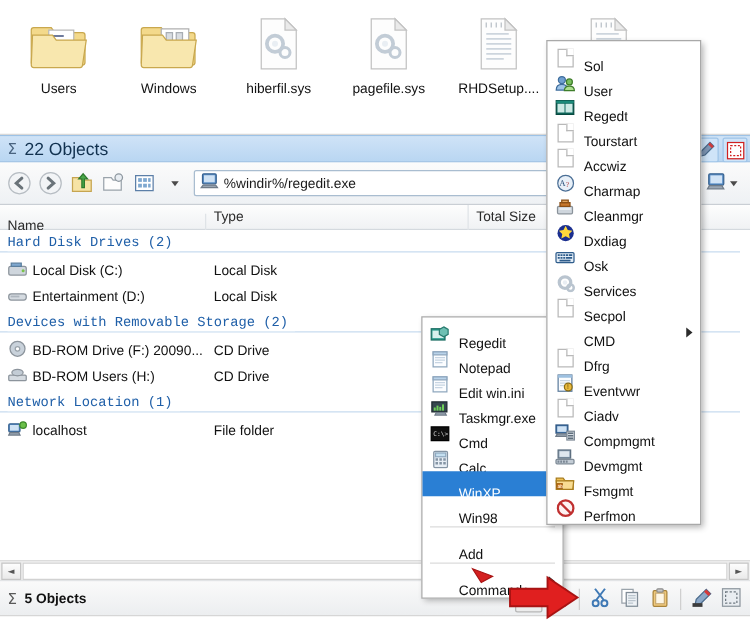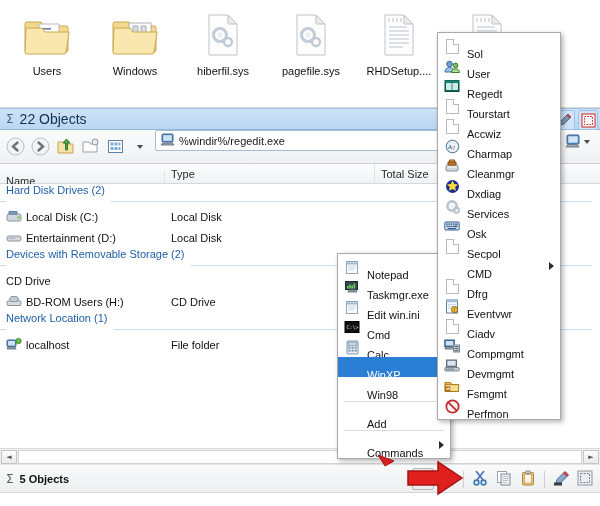--- a/index.html
+++ b/index.html
@@ -54,21 +54,21 @@
   }
   .mini-btn.sel {
     background: #cfe4f8; border: 1px solid #9ec4e8; border-radius: 2px;
   }
 
   
   .navbar {
     position: absolute; left: 0; top: 130px; width: 600px; height: 34px;
     background: linear-gradient(#fbfbfb, #eef1f4);
     border-bottom: 1px solid #c9ced4;
-    display: flex; 
+    display: flex; align-items: center;
   }
   .nav-group { display: flex; align-items: center; gap: 3px; padding-left: 4px; }
   .nav-btn { width: 22px; height: 22px; display: flex; align-items: center; justify-content: center; }
   .caret {
     width: 0; height: 0; border-left: 3px solid transparent; border-right: 3px solid transparent;
     border-top: 4px solid #4a4a4a;
   }
   .addr-box {
     flex: 1; height: 21px; margin: 0 4px; background: #fff;
     border: 1px solid #a9bdd0; border-radius: 2px;
@@ -97,22 +97,22 @@
   .col.c-type { width: 210px; }
   .col.c-size { width: 110px; }
   .col.c-free { width: 115px; border-right: none; }
 
   
   .list-body {
     position: absolute; left: 0; top: 184px; width: 600px; height: 264px;
     background: #fff; overflow: hidden;
   }
   .group-head {
-    height: 22px; display: flex; padding-left: 6px;
-    font-size: 11px; color: #1f5fa8; position: relative;
+    height: 22px; display: flex; align-items: center; padding-left: 6px;
+    font-size: 11px; color: #1f5fa8; position: relative; font-family: Liberation Mono, monospace;
   }
   .group-head .rule {
     position: absolute; left: 0; right: 8px; bottom: 4px; height: 0;
     border-bottom: 1px solid #c7dcef; margin-left: 0;
   }
   .group-head .lbl { background: #fff; padding-right: 6px; z-index: 2; position: relative; }
   .row { height: 21px; display: flex; align-items: center; }
   .row .nm {
     width: 165px; display: flex; align-items: center; gap: 4px;
     padding-left: 6px; font-size: 11px; color: #111;
@@ -445,20 +445,29 @@
         <span>Entertainment (D:)</span>
       </div>
       <div class="ty">Local Disk</div>
     </div>
 
     <div class="group-head">
       <span class="rule"></span>
       <span class="lbl">Devices with Removable Storage (2)</span>
     </div>
     <div class="row">
+      <div class="nm">
+        <span>
+          <svg width="16" height="14" viewBox="0 0 16 14">
+              <circle cx="8" cy="7" r="6" fill="#c9d2db" stroke="#8c949c"></circle>
+              <circle cx="8" cy="7" r="1.8" fill="#fff" stroke="#9aa3ab"></circle>
+            </svg>
+        </span>
+        <span>BD-ROM Drive (F:) 20090...</span>
+      </div>
       <div class="ty">CD Drive</div>
     </div>
     <div class="row">
       <div class="nm">
         <span>
           <svg width="16" height="14" viewBox="0 0 16 14">
               <rect x="1" y="7" width="14" height="4.5" rx="1" fill="#d5dbe1" stroke="#8c949c"></rect>
               <ellipse cx="8" cy="5" rx="4.5" ry="2.6" fill="#c3ccd5" stroke="#8c949c"></ellipse>
             </svg>
         </span>
@@ -564,60 +573,70 @@
         </span>
       </div>
     </div>
   </div>
 
   <div class="bottom-edge"></div>
 
   <div class="menu menu-left">
     <div class="mi">
       <span class="mi-ico">
+        <svg width="16" height="15" viewBox="0 0 16 15">
+            <rect x="1" y="3" width="11" height="9" fill="#2e9e8f" stroke="#1d6f64"></rect>
+            <rect x="2" y="4.5" width="9" height="6" fill="#d7f0ec"></rect>
+            <path d="M11 1.5l3.5 2v4l-3.5 2-3.5-2v-4z" fill="#6ec0b3" stroke="#2a7c70"></path>
+          </svg>
+      </span>
+      <span class="mi-lbl">Regedit</span>
+    </div>
+    <div class="mi">
+      <span class="mi-ico">
         <svg width="14" height="15" viewBox="0 0 14 15">
             <rect x="1.5" y="1.5" width="11" height="12" fill="#fbfdff" stroke="#8fa7be"></rect>
             <rect x="1.5" y="1.5" width="11" height="2.4" fill="#b9d3ea" stroke="#8fa7be"></rect>
             <g stroke="#c6d4e2">
               <line x1="3" y1="6" x2="11" y2="6"></line>
               <line x1="3" y1="8" x2="11" y2="8"></line>
               <line x1="3" y1="10" x2="9" y2="10"></line>
             </g>
           </svg>
       </span>
       <span class="mi-lbl">Notepad</span>
     </div>
     <div class="mi">
       <span class="mi-ico">
+        <svg width="14" height="15" viewBox="0 0 14 15">
+            <rect x="1.5" y="1.5" width="11" height="12" fill="#fbfdff" stroke="#8fa7be"></rect>
+            <rect x="1.5" y="1.5" width="11" height="2.4" fill="#b9d3ea" stroke="#8fa7be"></rect>
+            <g stroke="#c6d4e2">
+              <line x1="3" y1="6" x2="11" y2="6"></line>
+              <line x1="3" y1="8" x2="11" y2="8"></line>
+              <line x1="3" y1="10" x2="9" y2="10"></line>
+            </g>
+          </svg>
+      </span>
+      <span class="mi-lbl">Edit win.ini</span>
+    </div>
+    <div class="mi">
+      <span class="mi-ico">
         <svg width="16" height="14" viewBox="0 0 16 14">
             <rect x="1.5" y="1.5" width="12" height="8" fill="#36474f" stroke="#1f2a30"></rect>
             <g fill="#6ecf5a">
               <rect x="3" y="6" width="1.6" height="2.5"></rect>
               <rect x="5.2" y="4.5" width="1.6" height="4"></rect>
               <rect x="7.4" y="5.5" width="1.6" height="3"></rect>
               <rect x="9.6" y="3.5" width="1.6" height="5"></rect>
             </g>
             <path d="M4 12h9l-1-2h-7z" fill="#9aa6b3" stroke="#6f7b88"></path>
           </svg>
       </span>
       <span class="mi-lbl">Taskmgr.exe</span>
-    </div>
-    <div class="mi">
-      <span class="mi-ico">
-        <svg width="14" height="15" viewBox="0 0 14 15">
-            <rect x="1.5" y="1.5" width="11" height="12" fill="#fbfdff" stroke="#8fa7be"></rect>
-            <rect x="1.5" y="1.5" width="11" height="2.4" fill="#b9d3ea" stroke="#8fa7be"></rect>
-            <g stroke="#c6d4e2">
-              <line x1="3" y1="6" x2="11" y2="6"></line>
-              <line x1="3" y1="8" x2="11" y2="8"></line>
-              <line x1="3" y1="10" x2="9" y2="10"></line>
-            </g>
-          </svg>
-      </span>
-      <span class="mi-lbl">Edit win.ini</span>
     </div>
     <div class="mi">
       <span class="mi-ico">
         <svg width="16" height="14" viewBox="0 0 16 14">
             <rect x="1" y="1.5" width="14" height="11" fill="#101010" stroke="#000"></rect>
             <text x="2.5" y="8.5" fill="#d8d8d8" font-size="5" font-family="DejaVu Sans Mono, monospace">C:\&gt;</text>
           </svg>
       </span>
       <span class="mi-lbl">Cmd</span>
     </div>
@@ -720,30 +739,20 @@
       <span class="mi-lbl">Cleanmgr</span>
     </div>
     <div class="mi">
       <span class="mi-ico">
         <svg width="15" height="15" viewBox="0 0 15 15">
             <circle cx="7.5" cy="7.5" r="6.5" fill="#1b2f8f"></circle>
             <path d="M7.5 1.6l1.7 3.4 3.7.5-2.7 2.6.7 3.7-3.4-1.8-3.4 1.8.7-3.7-2.7-2.6 3.7-.5z" fill="#ffd83b"></path>
           </svg>
       </span>
       <span class="mi-lbl">Dxdiag</span>
-    </div>
-    <div class="mi">
-      <span class="mi-ico">
-        <svg width="15" height="15" viewBox="0 0 15 15">
-            <circle cx="7" cy="7" r="4.6" fill="none" stroke="#b9c4cf" stroke-width="2.6"></circle>
-            <circle cx="7" cy="7" r="1.8" fill="#e9eef3"></circle>
-            <circle cx="11.4" cy="11.2" r="2.6" fill="none" stroke="#b9c4cf" stroke-width="2"></circle>
-          </svg>
-      </span>
-      <span class="mi-lbl">Services</span>
     </div>
     <div class="mi">
       <span class="mi-ico">
         <svg width="16" height="12" viewBox="0 0 16 12">
             <rect x="0.8" y="2" width="14.4" height="8" rx="1" fill="#e3edf6" stroke="#2f5d8c"></rect>
             <g fill="#2f5d8c">
               <rect x="2.2" y="3.4" width="1.6" height="1.4"></rect>
               <rect x="4.4" y="3.4" width="1.6" height="1.4"></rect>
               <rect x="6.6" y="3.4" width="1.6" height="1.4"></rect>
               <rect x="8.8" y="3.4" width="1.6" height="1.4"></rect>
@@ -753,20 +762,30 @@
               <rect x="6.6" y="5.6" width="1.6" height="1.4"></rect>
               <rect x="8.8" y="5.6" width="4.9" height="1.4"></rect>
               <rect x="3.6" y="7.8" width="8.8" height="1.4"></rect>
             </g>
           </svg>
       </span>
       <span class="mi-lbl">Osk</span>
     </div>
     <div class="mi">
       <span class="mi-ico">
+        <svg width="15" height="15" viewBox="0 0 15 15">
+            <circle cx="7" cy="7" r="4.6" fill="none" stroke="#b9c4cf" stroke-width="2.6"></circle>
+            <circle cx="7" cy="7" r="1.8" fill="#e9eef3"></circle>
+            <circle cx="11.4" cy="11.2" r="2.6" fill="none" stroke="#b9c4cf" stroke-width="2"></circle>
+          </svg>
+      </span>
+      <span class="mi-lbl">Services</span>
+    </div>
+    <div class="mi">
+      <span class="mi-ico">
           <span class="blankdoc"></span>
         </span>
       <span class="mi-lbl">Secpol</span>
     </div>
     <div class="mi noico">
       <span class="mi-lbl">CMD</span>
       <span class="sub"></span>
     </div>
     <div class="mi">
       <span class="mi-ico">

